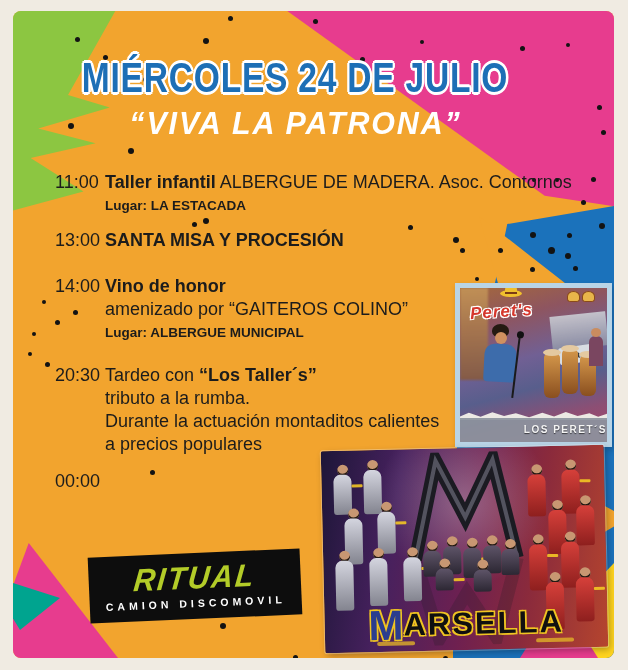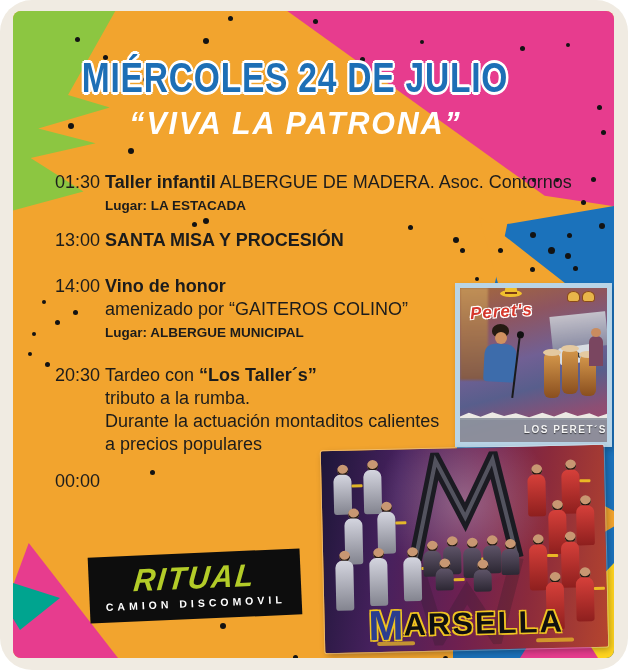--- a/index.html
+++ b/index.html
@@ -1,17 +1,17 @@
 <!DOCTYPE html>
 <html style="--background_orange: #F2A42E; --green: #8CC641; --pink: #E73C8E; --blue: #1B72BB; --teal: #00A48F; --yellow: #FFD41F; --title_blue: #1D6FB6; --text_black: #1C1C1C; --ritual_green: #B3CC28;"><head>
 <meta charset="utf-8">
 <style>
   html,body{margin:0;padding:0;}
   body{width:628px;height:670px;font-family:"Liberation Sans",sans-serif;}
-  .stage{position:relative;width:628px;height:670px;background:#f0ebe2;overflow:hidden;border-radius:32px;}
+  .stage{position:relative;width:628px;height:670px;background:#f0ebe2;overflow:hidden;}
   .poster{position:absolute;left:13px;top:11px;width:601px;height:647px;
           background:var(--background_orange,#F2A42E);border-radius:8px;overflow:hidden;}
   .shape,.arrow{position:absolute;}
   
   .green-z{left:0;top:0;width:110px;height:210px;background:var(--green,#8CC641);
     clip-path:polygon(0 0,93% 0,50% 40%,88% 46%,23% 56%,75% 63%,16% 70%,64% 86%,0 95%);}
   .pink-tr{right:0;top:0;width:330px;height:210px;background:var(--pink,#E73C8E);
     clip-path:polygon(1% 0,100% 0,100% 93%,79% 88%);}
   .blue-band{right:0;top:195px;width:175px;height:452px;background:var(--blue,#1B72BB);
     clip-path:polygon(39% 4%,100% 0,100% 100%,8% 100%,8% 57%,25% 30%);}
@@ -188,21 +188,21 @@
         <div class="dot" style="left: 586px; top: 330px; width: 5px; height: 5px;"></div>
         <div class="dot" style="left: 565px; top: 352px; width: 5px; height: 5px;"></div>
         <div class="dot" style="left: 583px; top: 379px; width: 5px; height: 5px;"></div>
         <div class="dot" style="left: 570px; top: 405px; width: 5px; height: 5px;"></div>
       </div>
 
     <h1 class="title">MIÉRCOLES 24 DE JULIO</h1>
     <h2 class="subtitle">“VIVA LA PATRONA”</h2>
 
     <div class="event e0">
-      <span class="time">01:30</span>
+      <span class="time">11:00</span>
       <div class="ebody">
         <div><b>Taller infantil</b><span> ALBERGUE DE MADERA. Asoc. Contornos</span></div>
         <div class="loc">Lugar: LA ESTACADA</div>
       </div>
     </div>
 
     <div class="event e1">
       <span class="time">13:00</span>
       <div class="ebody"><b>SANTA MISA Y PROCESIÓN</b></div>
     </div>

